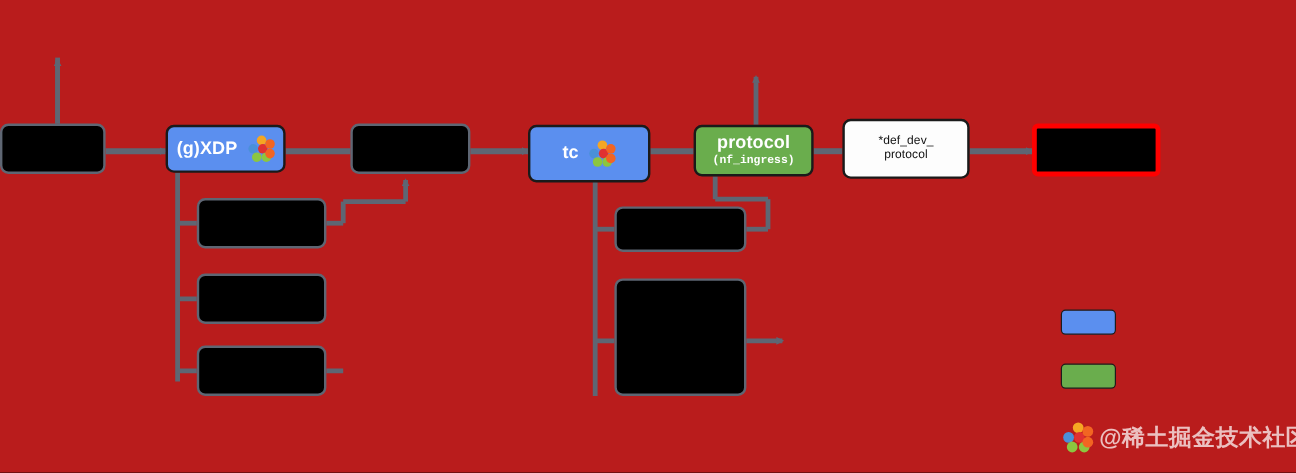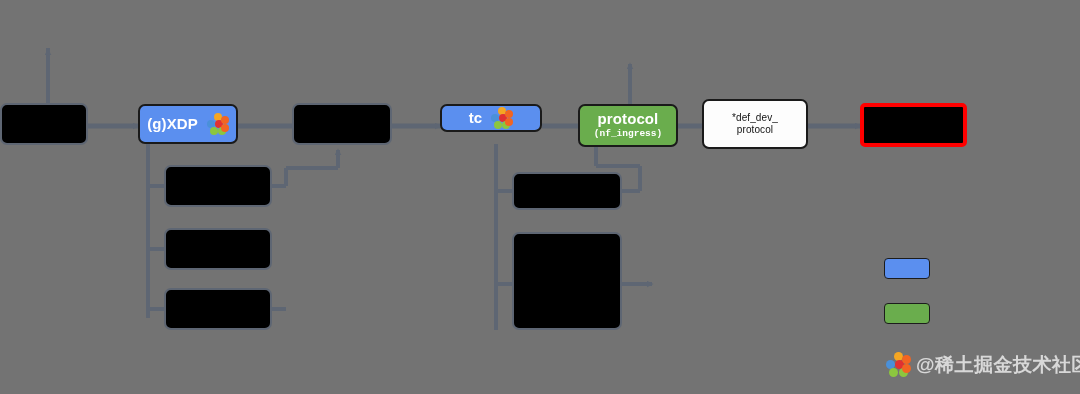--- a/index.html
+++ b/index.html
@@ -5,21 +5,21 @@
 <style>
   * { box-sizing: border-box; margin: 0; padding: 0; }
   html, body {
     background: #000;
     font-family: "Liberation Sans", sans-serif;
   }
   #stage {
     position: relative;
     width: 1080px;
     height: 394px;
-    background: #737373;
+    background: #b91c1c;
     overflow: hidden;
   }
   svg.wires {
     position: absolute;
     left: 0; top: 0;
     width: 1080px;
     height: 394px;
     pointer-events: none;
   }
 
@@ -190,21 +190,21 @@
       <i style="background:#8cc63f; left:11px; top:14px;"></i>
       <i style="background:#f26522; left:14px; top:3px;"></i>
       <i style="background:#f26522; left:14px; top:11px;"></i>
     </span>
   </div>
 
   <div class="node dark" style="left:292px; top:103px; width:100px; height:42px;">
     <span class="title"></span>
   </div>
 
-  <div class="node bpf" style="left:440px; top:104px; width:102px; height:28px;">
+  <div class="node bpf" style="left:440px; top:104px; width:102px; height:48px;">
     <span class="title">tc</span>
     <span class="bpf-icon">
       <i style="background:#4a90d9; left:0px;  top:7px;"></i>
       <i style="background:#8cc63f; left:3px;  top:14px;"></i>
       <i style="background:#f5a623; left:7px;  top:0px;"></i>
       <i style="background:#e03131; left:8px;  top:7px;"></i>
       <i style="background:#8cc63f; left:11px; top:14px;"></i>
       <i style="background:#f26522; left:14px; top:3px;"></i>
       <i style="background:#f26522; left:14px; top:11px;"></i>
     </span>

